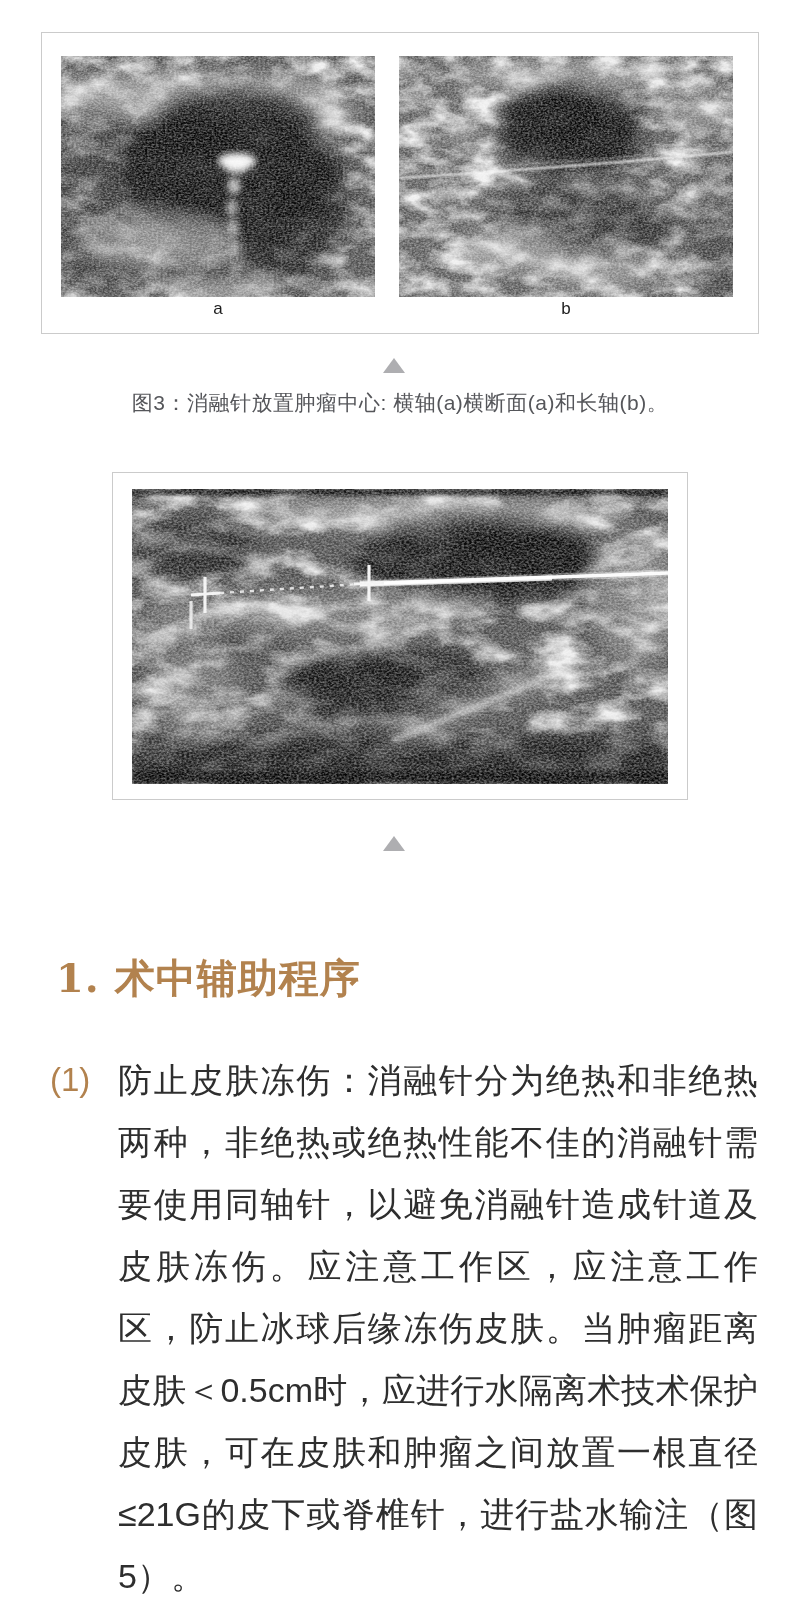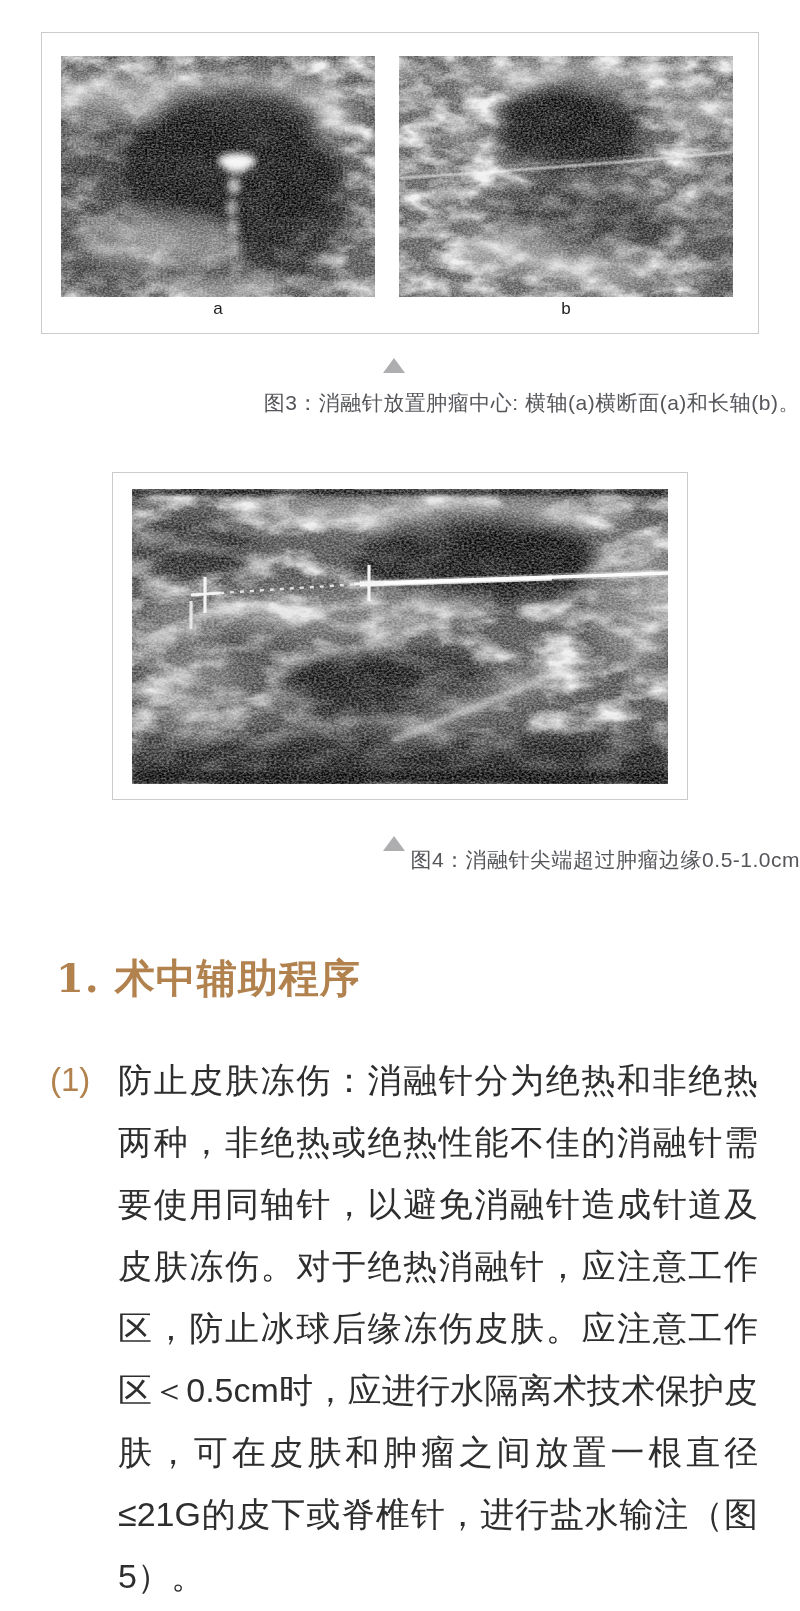--- a/index.html
+++ b/index.html
@@ -9,21 +9,21 @@
   }
   .figbox { position:absolute; background:#ffffff; border:1px solid #cbcbcb; }
   .usimg  { position:absolute; display:block; }
   .img-label { position:absolute; font-size:17px; color:#1d1d1d; text-align:center; }
   .tri {
     position:absolute; width:0; height:0;
     border-left:11px solid transparent; border-right:11px solid transparent;
     border-bottom:15px solid #aeaeb1;
   }
   .caption {
-    position:absolute; left:0; width:800px; text-align:right;
+    position:absolute; left:0; width:800px; text-align:center;
     font-size:21px; color:#55565a; letter-spacing:0.5px;
   }
   .heading {
     position:absolute; left:56px; top:951px;
     font-family:"DejaVu Serif", serif; font-weight:700;
     font-size:40px; color:#b2824e; letter-spacing:1px;
   }
   .para-marker {
     position:absolute; left:50px; top:1049px;
     font-size:33px; line-height:62px; color:#b2824e;
@@ -181,20 +181,19 @@
         <line x1="59" y1="112" x2="59" y2="140" opacity="0.85"></line>
         <line x1="237" y1="76" x2="237" y2="112"></line>
         <line x1="222" y1="95" x2="252" y2="94"></line>
       </g>
       <rect width="536" height="295" filter="url(#c-fine)" opacity="0.4"></rect>
     </svg>
   </div>
 
   <div class="tri" style="left:383px; top:836px;"></div>
 
-  <div class="caption" style="top:846px;">图4：消融针尖端超过肿瘤边缘0.5-1.0cm</div>
 
   <div class="heading">1. 术中辅助程序</div>
 
   <div class="para-marker">(1)</div>
-  <div class="para-text">防止皮肤冻伤：消融针分为绝热和非绝热两种，非绝热或绝热性能不佳的消融针需要使用同轴针，以避免消融针造成针道及皮肤冻伤。对于绝热消融针，应注意工作区，防止冰球后缘冻伤皮肤。应注意工作区＜0.5cm时，应进行水隔离术技术保护皮肤，可在皮肤和肿瘤之间放置一根直径≤21G的皮下或脊椎针，进行盐水输注（图5）。</div>
+  <div class="para-text">防止皮肤冻伤：消融针分为绝热和非绝热两种，非绝热或绝热性能不佳的消融针需要使用同轴针，以避免消融针造成针道及皮肤冻伤。应注意工作区，应注意工作区，防止冰球后缘冻伤皮肤。当肿瘤距离皮肤＜0.5cm时，应进行水隔离术技术保护皮肤，可在皮肤和肿瘤之间放置一根直径≤21G的皮下或脊椎针，进行盐水输注（图5）。</div>
 
 </div>
 
 </body></html>

